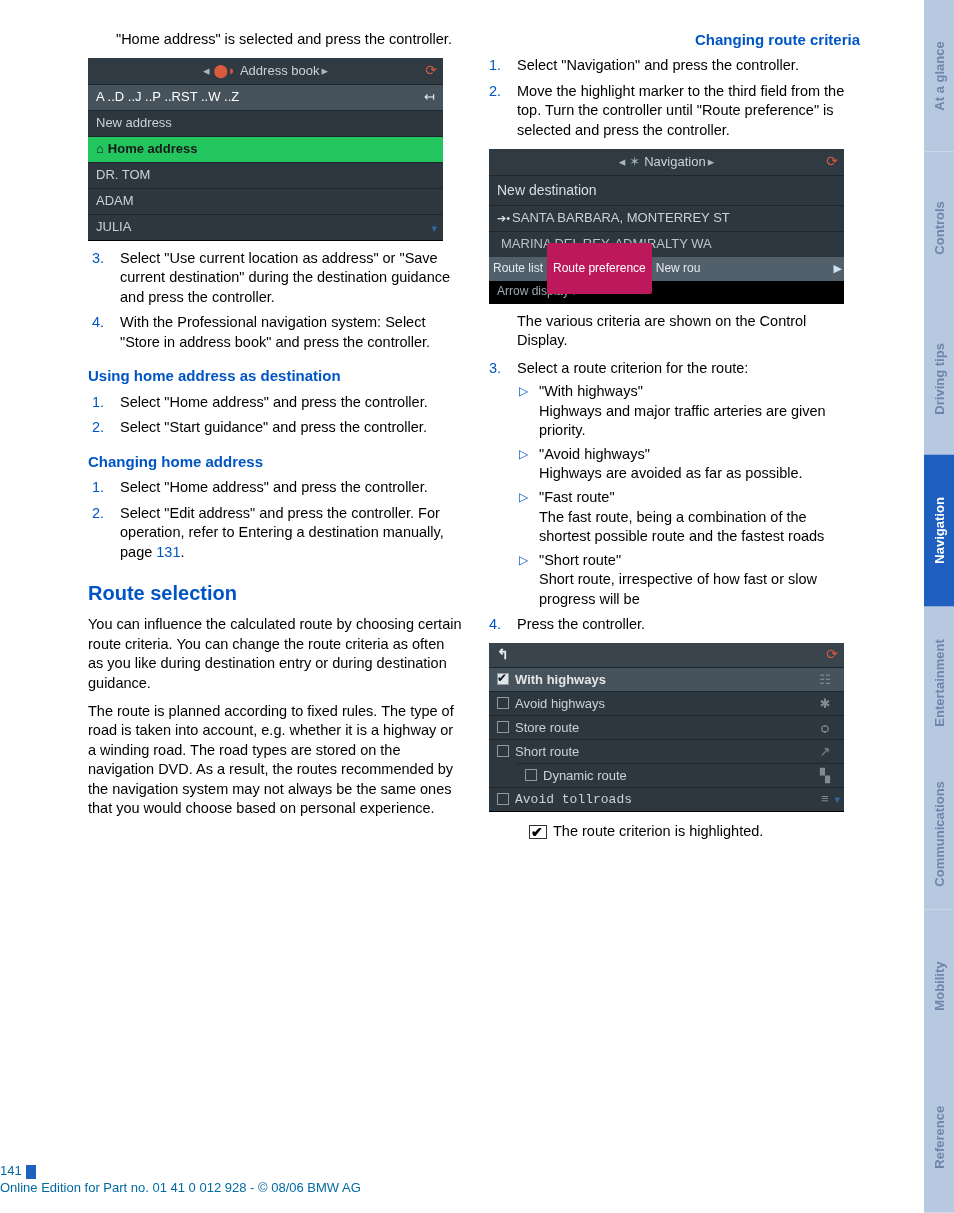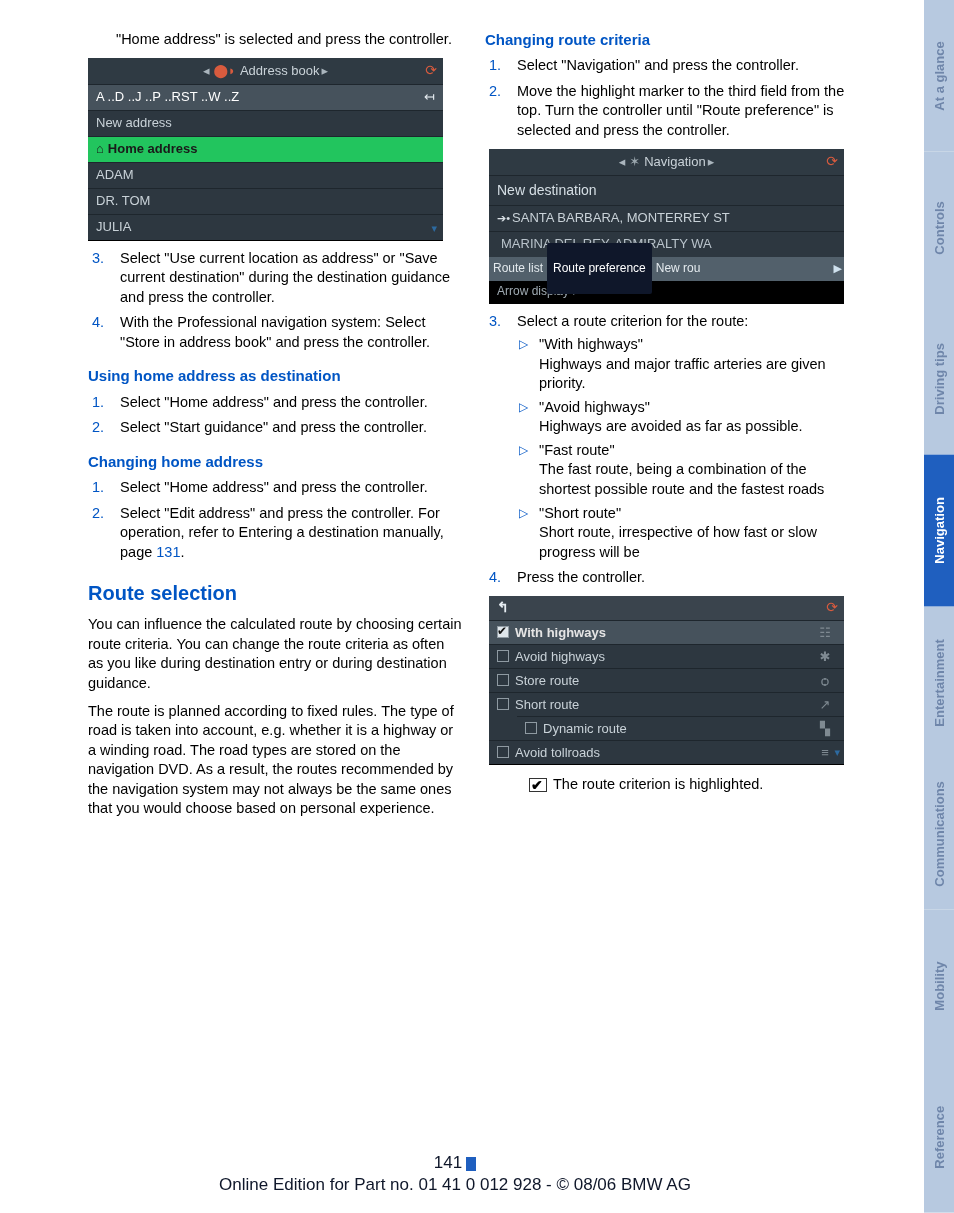--- a/index.html
+++ b/index.html
@@ -28,21 +28,21 @@
   .screenshot .topbar .arrow-r::after{content:" ▸"; color:#aab5bd; margin-left:2px;}
   .screenshot .topbar .redo { position:absolute; right:6px; color:#d85b3e; font-size:14px;}
   .screenshot .row { display:flex; align-items:center; height:26px; padding:0 8px; border-top:1px solid #1e262d;}
   .screenshot .row.sel { background:#46525c; color:#fff;}
   .screenshot .row.hl { background:#22c55e; color:#1a1a1a; font-weight:bold;}
   .screenshot .row.hl .home-ic::before{content:"⌂"; margin-right:4px; font-weight:bold;}
   .screenshot .row .grow{flex:1;}
   .screenshot .row .backarr{margin-left:auto; color:#e8eef3;}
   .screenshot .tabbar { display:flex; align-items:center; height:24px; background:#52606b; font-size:12px; color:#e4eaee; position:relative;}
   .screenshot .tabbar .tab{padding:0 4px; white-space:nowrap;}
-  .screenshot .tabbar .tab.active{background:#0f172a; color:#fff; border-radius:2px; padding:17px 6px;}
+  .screenshot .tabbar .tab.active{background:#be185d; color:#fff; border-radius:2px; padding:17px 6px;}
   .screenshot .tabbar .tri{position:absolute; right:2px; color:#cfe1ee; font-size:11px;}
   .screenshot .sub { height:22px; display:flex; align-items:center; padding:0 8px; background:#000000; color:#9faab2; font-size:12px;}
   .screenshot .sub::after{content:" ▸"; margin-left:4px; color:#6f7a82;}
   .screenshot .indent { padding-left:12px; color:#b9c3cb;}
   .screenshot .dest-arrow::before{content:"➔•"; color:#dbe2e7; font-size:11px; margin-right:2px;}
   .screenshot .back-ic{color:#e6edf2; font-size:14px; font-weight:bold;}
   .screenshot .cb{display:inline-block; width:12px; height:12px; border:1px solid #8f9aa2; margin-right:6px; vertical-align:middle; position:relative;}
   .screenshot .cb.checked{background:#dfe6eb;}
   .screenshot .cb.checked::after{content:"✔"; position:absolute; left:-1px; top:-4px; font-size:12px; color:#111;}
   .screenshot .opt-ic{width:22px; text-align:center; color:#7f8a92; font-size:13px;}
@@ -52,21 +52,21 @@
   .ss3 .topbar2 .redo{position:absolute; right:6px; color:#d85b3e; font-size:14px;}
   .ss3 .chevdn{position:absolute; right:4px; bottom:4px; color:#2d6aa0; font-size:11px;}
   .screenshot.ss1 { position:relative; }
   .screenshot.ss1 .chev{position:absolute; right:6px; bottom:4px; color:#2d6aa0; font-size:11px;}
   .screenshot.ss2 {position:relative;}
   
   .tabs { position:absolute; right:0; top:0; height:1213px; width:30px; display:flex; flex-direction:column; }
   .tab-s { flex:1; writing-mode: vertical-rl; transform: rotate(180deg); display:flex; align-items:center; justify-content:center; font-size:13px; font-weight:bold; }
   .tab-s.dim { background:#b7c9e0; color:#6f86aa; }
   .tab-s.active { background:#1f5fbf; color:#fff; }
-  .footer { position:absolute; bottom:18px; left:0; width:910px; text-align:center; font-size:17px; color:#0f172a;}
+  .footer { position:absolute; bottom:18px; left:0; width:910px; font-size:13px; color:#0369a1;}
   .footer .pnum{display:inline-block; background:#1f5fbf; color:#1f5fbf; width:10px; height:14px; vertical-align:middle; margin-left:4px;}
   .footer .pg{display:inline-block; margin-bottom:2px;}
 </style>
 </head>
 <body>
 
 <div class="page">
   <div class="content">
 
     <div class="col">
@@ -85,24 +85,24 @@
           <span class="backarr">↤</span>
         </div>
         <div class="row">
             <span>New address</span>
           </div>
         <div class="row hl">
             <span class="home-ic"></span>
             <span>Home address</span>
           </div>
         <div class="row">
+            <span>DR. TOM</span>
+          </div>
+        <div class="row">
             <span>ADAM</span>
-          </div>
-        <div class="row">
-            <span>DR. TOM</span>
           </div>
         <div class="row">
             <span>JULIA</span>
           </div>
         <span class="chev">▾</span>
       </div>
 
       <ol class="steps" start="3" style="counter-reset: step 2;">
         <li>Select "Use current location as address" or "Save current destination" during the destination guidance and press the controller.</li>
         <li>With the Professional navigation system: Select "Store in address book" and press the controller.</li>
@@ -121,21 +121,21 @@
           <span>Select "Edit address" and press the controller. For operation, refer to Entering a destination manually, page </span><span class="pageref">131</span><span>.</span>
         </li>
       </ol>
 
       <h2 class="section">Route selection</h2>
       <p class="para">You can influence the calculated route by choosing certain route criteria. You can change the route criteria as often as you like during destination entry or during destination guidance.</p>
       <p class="para">The route is planned according to fixed rules. The type of road is taken into account, e.g. whether it is a highway or a winding road. The road types are stored on the navigation DVD. As a result, the routes recommended by the navigation system may not always be the same ones that you would choose based on personal experience.</p>
     </div>
 
     <div class="col">
-      <h3 class="sub" style="margin-top:0;">Changing route criteria</h3>
+      <h3 class="sub" style="margin-top:0;text-align:right;">Changing route criteria</h3>
       <ol class="steps">
         <li>Select "Navigation" and press the controller.</li>
         <li>Move the highlight marker to the third field from the top. Turn the controller until "Route preference" is selected and press the controller.</li>
       </ol>
 
       <div class="screenshot ss2" style="margin-left:4px;">
         <div class="topbar">
           <span class="arrow-l"></span>
           <span style="color:#9aa6ad; margin-right:4px;">✶</span>
           <span>Navigation</span>
@@ -156,20 +156,21 @@
           <span class="tab">Route list</span>
           <span class="tab active">Route preference</span>
           <span class="tab">New rou</span>
           <span class="tri">▶</span>
         </div>
         <div class="sub">
             <span>Arrow display</span>
           </div>
       </div>
 
+      <div class="nested para">The various criteria are shown on the Control Display.</div>
 
       <ol class="steps" style="counter-reset: step 2;">
         <li>
           <span>Select a route criterion for the route:</span>
           <ul class="triangle" id="crit-list">
               <li>"With highways"<br>Highways and major traffic arteries are given priority.</li>
               <li>"Avoid highways"<br>Highways are avoided as far as possible.</li>
               <li>"Fast route"<br>The fast route, being a combination of the shortest possible route and the fastest roads</li>
               <li>"Short route"<br>Short route, irrespective of how fast or slow progress will be</li>
             </ul>
@@ -201,21 +202,21 @@
             <div class="row">
               <span class="cb"></span>
               <span class="label" style="">Short route</span>
               <span class="opt-ic">↗</span>
             </div>
             <div class="row" style="border-top: 1px solid rgb(30, 38, 45); margin-left: 28px;">
               <span class="cb"></span>
               <span class="label" style="">Dynamic route</span>
               <span class="opt-ic">▚</span>
             </div>
-            <div class="row" style="border-top: 1px solid rgb(30, 38, 45);">
+            <div class="row" style="border-top: 1px solid rgb(30, 38, 45); font-family: Liberation Mono, monospace;">
               <span class="cb"></span>
               <span class="label" style="">Avoid tollroads</span>
               <span class="opt-ic">≡</span>
             </div>
           </div>
         <span class="chevdn">▾</span>
       </div>
 
       <div class="iconline">
         <span class="check"></span><span>The route criterion is highlighted.</span>

